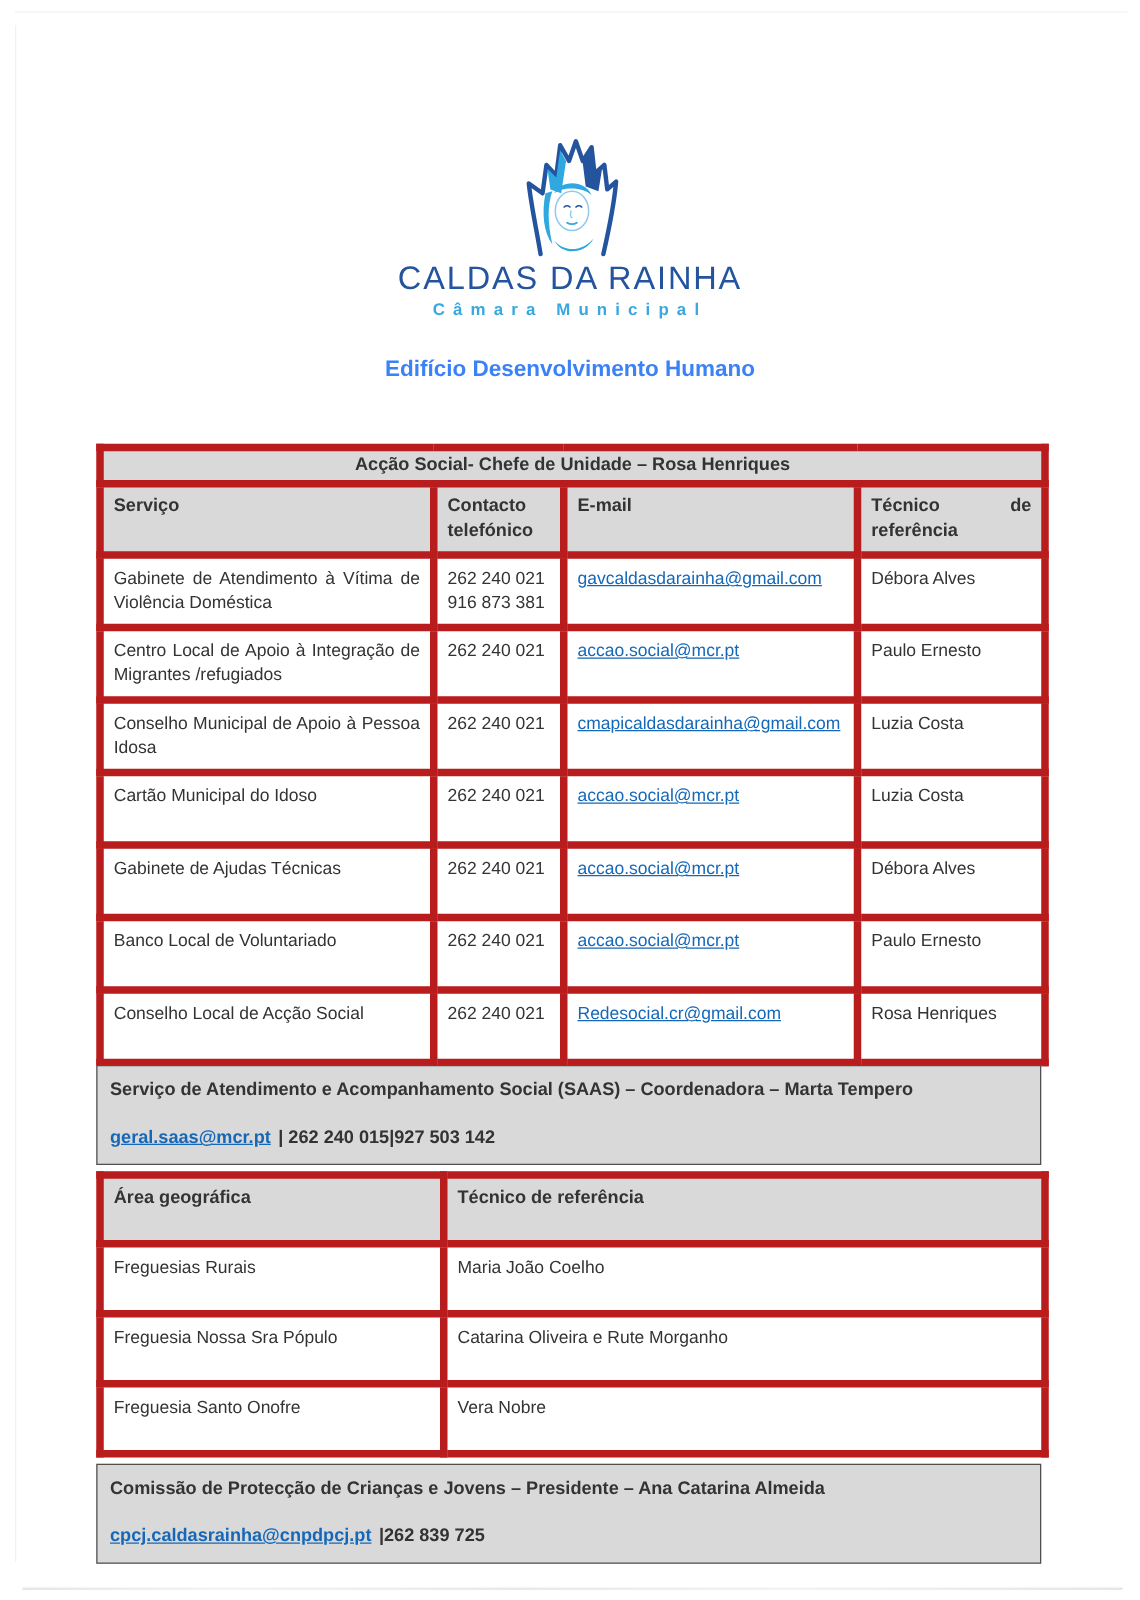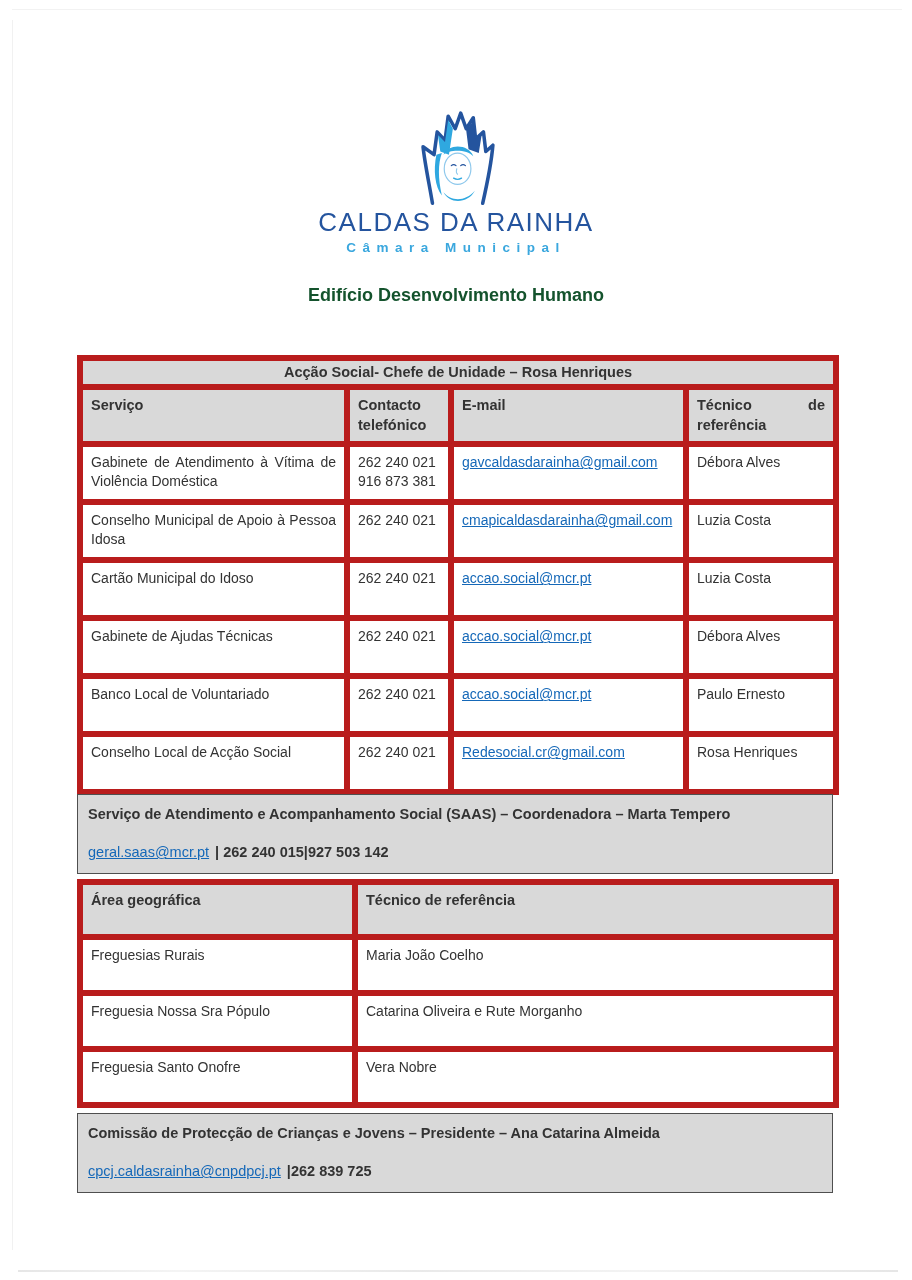--- a/index.html
+++ b/index.html
@@ -12,36 +12,36 @@
   .edge-top{position:absolute;left:12px;right:10px;top:9px;height:1px;background:#f2f2f2;}
   .bottom-smudge{position:absolute;left:18px;right:14px;bottom:8px;height:2px;
     background:linear-gradient(90deg,#e6e6e6,#f4f4f4 18%,#e9e9e9 45%,#f3f3f3 70%,#e6e6e6);}
   
   .logo-wrap{position:absolute;top:106px;left:0;right:0;text-align:center;}
   .crown-svg{width:100px;height:102px;display:block;margin:0 auto;}
   .logo-title{font-size:26px;letter-spacing:1.5px;color:#24549e;line-height:1.05;margin-top:1px;font-weight:400;}
   .logo-sub{font-size:13.5px;letter-spacing:6.5px;color:#3aa7de;margin-top:4px;font-weight:bold;}
   
   .doc-title{position:absolute;top:285px;left:0;right:0;text-align:center;
-    font-size:18px;font-weight:bold;color:#14532d;}
+    font-size:18px;font-weight:bold;color:#3b82f6;}
   
   .content{position:absolute;top:355px;left:77px;width:756px;}
   table{border-collapse:collapse;table-layout:fixed;width:756px;font-size:14px;color:#333;}
   td,th{border:6px solid #b91c1c;padding:6px 8px;vertical-align:top;text-align:left;
     font-weight:normal;line-height:1.34;}
   .caption-cell{background:#d9d9d9;text-align:center;font-weight:bold;font-size:14.5px;padding:2px 4px;}
   th{background:#d9d9d9;font-weight:bold;font-size:14.5px;}
   .justify{text-align:justify;}
   tr.r td{height:40px;}
   tr.hd th{height:37px;}
   a.email{color:#1568b8;text-decoration:underline;cursor:pointer;}
   .band{border:1px solid #4f4f4f;background:#d9d9d9;padding:11px 17px 13px 10px;margin-top:-1px;}
   .band .band-title{font-weight:bold;font-size:14.5px;color:#333;}
   .band .band-contact{margin-top:22px;font-weight:bold;font-size:14.5px;}
-  .band .band-contact a.email{font-weight:normal;margin-top:36px;}
+  .band .band-contact a.email{font-weight:bold;margin-top:36px;}
   .band .band-contact .phones{margin-left:6px;color:#333;}
   .gap{height:5px;}
   table.geo td{height:38px;}
 </style>
 </head>
 <body>
 
 <div class="page">
   <div class="edge-top"></div>
   <div class="edge-left"></div>
@@ -97,20 +97,26 @@
       <tr class="r">
         <td class="justify">Gabinete de Atendimento à Vítima de Violência Doméstica</td>
         <td>
           <div>262 240 021</div>
           <div>916 873 381</div>
         </td>
         <td><a class="email">gavcaldasdarainha@gmail.com</a></td>
         <td>Débora Alves</td>
       </tr>
 
+      <tr class="r">
+        <td class="justify">Centro Local de Apoio à Integração de Migrantes /refugiados</td>
+        <td>262 240 021</td>
+        <td><a class="email">accao.social@mcr.pt</a></td>
+        <td>Paulo Ernesto</td>
+      </tr>
 
 
       <tr class="r">
         <td class="justify">Conselho Municipal de Apoio à Pessoa Idosa</td>
         <td>262 240 021</td>
         <td><a class="email">cmapicaldasdarainha@gmail.com</a></td>
         <td>Luzia Costa</td>
       </tr>
 
       <tr class="r">

